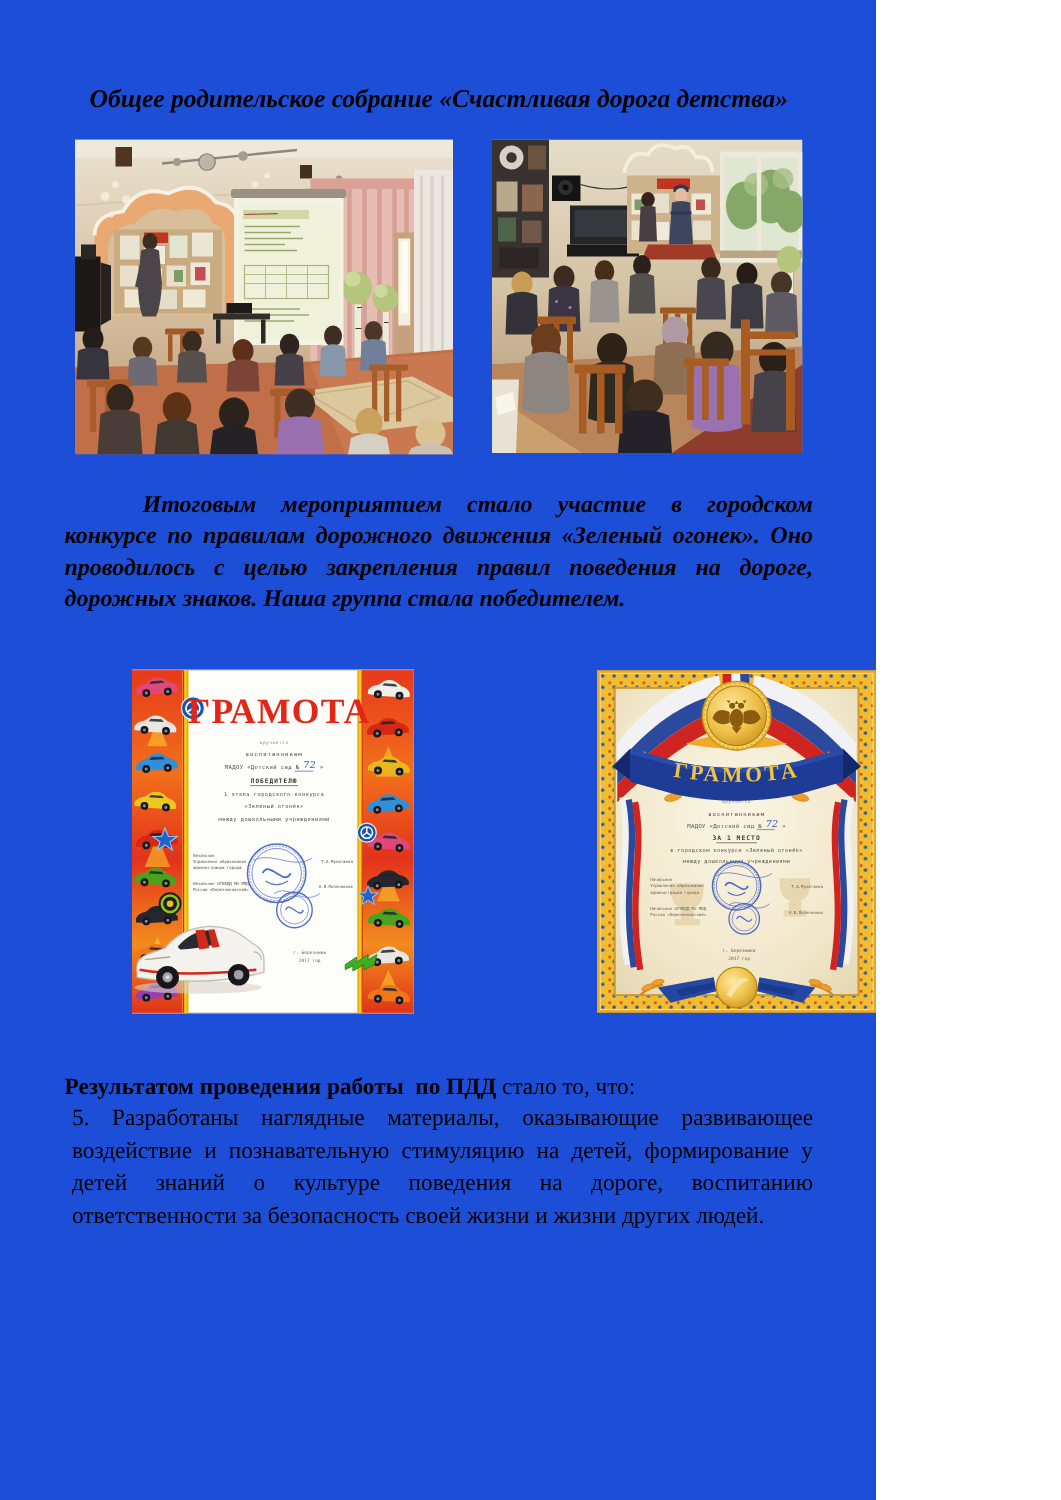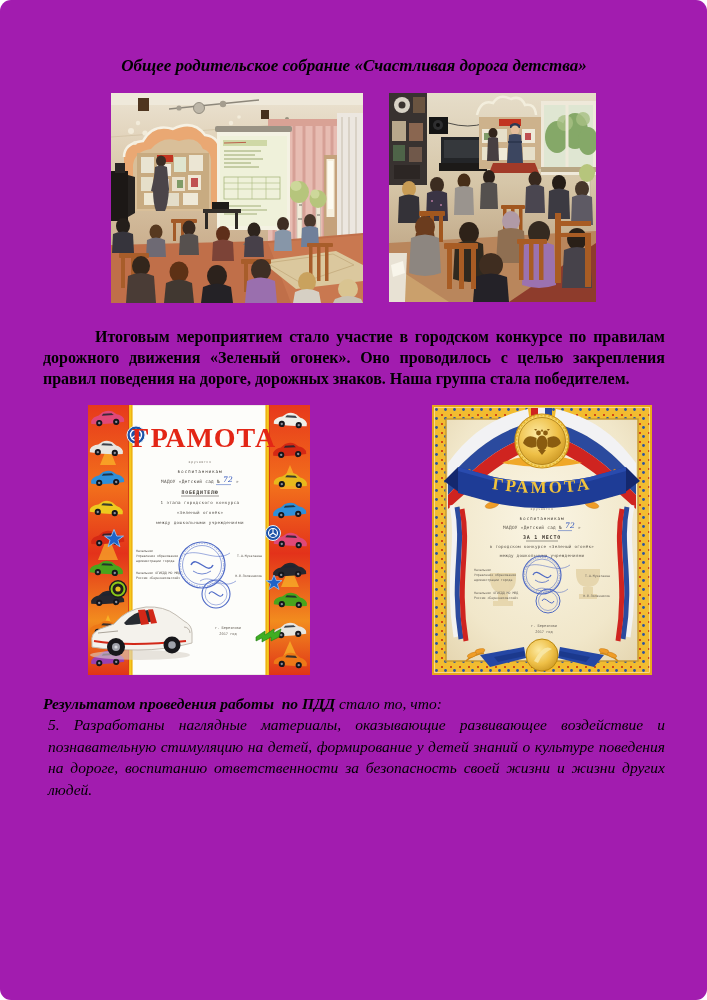--- a/index.html
+++ b/index.html
@@ -1,32 +1,32 @@
 <!DOCTYPE html>
 <html lang="ru"><head>
 <meta charset="utf-8">
 <style>
   html,body{margin:0;padding:0;background:#ffffff;}
   .sheet{
-    position:relative;width:707px;height:1000px;background:#a21caf;
-    font-family:"Liberation Serif",serif;color:#000;overflow:hidden;box-sizing:border-box;border-radius:11px;
+    position:relative;width:584px;height:1000px;background:#1d4ed8;
+    font-family:"Liberation Serif",serif;color:#000;overflow:hidden;box-sizing:border-box;
   }
   .doc-title{
     margin:55px 42px 0 43px;text-align:center;
     font-size:17px;font-weight:bold;font-style:italic;line-height:21px;
   }
   .photos-row{margin-top:17px;display:flex;justify-content:center;gap:26px;align-items:flex-start;}
   .photo{display:block;}
   .intro{
-    margin:23px 42px 0 43px;font-size:16px;font-weight:bold;
+    margin:23px 42px 0 43px;font-size:16px;font-weight:bold;font-style:italic;
     text-align:justify;text-indent:52px;line-height:21px;
   }
   .certs-row{margin-top:16px;margin-left:88px;display:flex;gap:122px;align-items:flex-start;}
   .cert{display:block;}
-  .results{margin:18px 42px 0 43px;font-size:15.5px;line-height:21.4px;text-align:justify;font-style:italic;}
+  .results{margin:18px 42px 0 43px;font-size:15.5px;line-height:21.4px;text-align:justify;}
   .results p{margin:0;}
   .results-heading{white-space:pre-wrap;}
   .results-heading b{font-weight:bold;}
   .results .item{padding-left:5px;}
   .mono{font-family:"DejaVu Sans Mono",monospace;}
   .certserif{font-family:"Liberation Serif",serif;}
   .hand{font-family:"DejaVu Serif",serif;font-style:italic;}
 </style>
 </head>
 <body>

